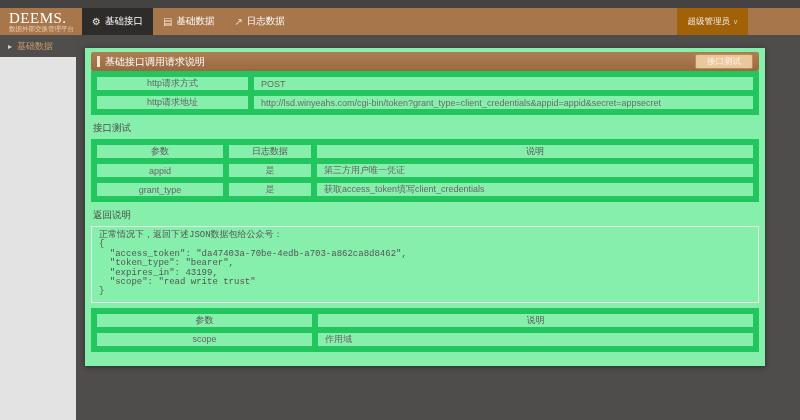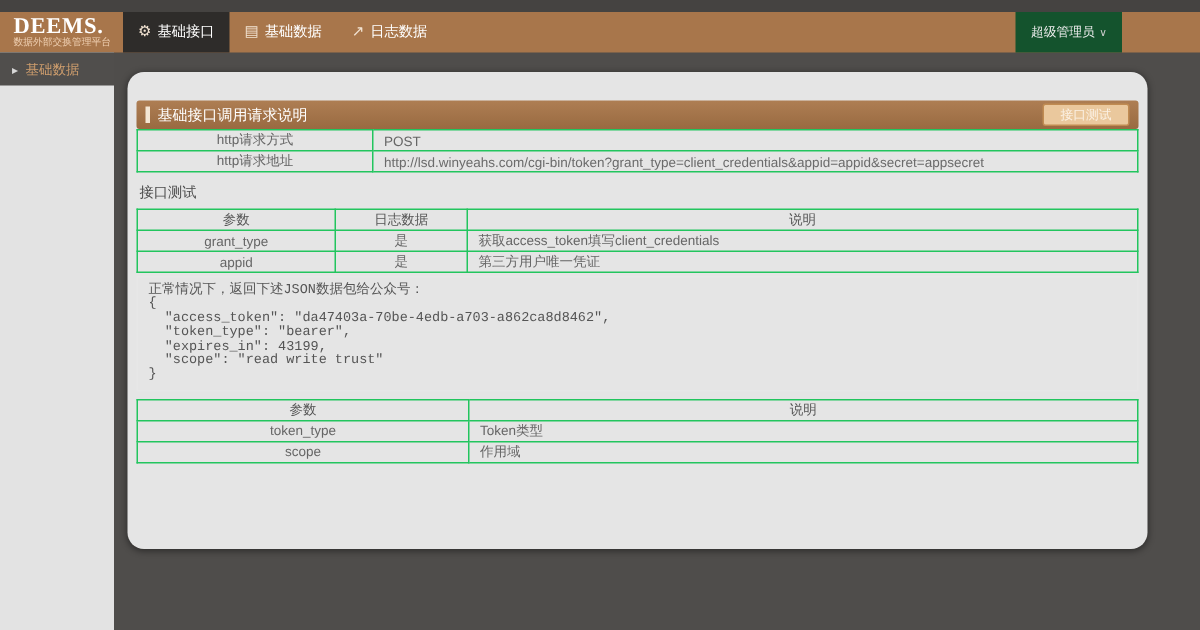--- a/index.html
+++ b/index.html
@@ -15,65 +15,65 @@
   .topstrip { position:absolute; left:0; top:0; width:800px; height:8px; background:#454341; }
 
   
   .header {
     position:absolute; left:0; top:8px; width:800px; height:27px;
     background:#a8764b; display:flex; align-items:stretch;
   }
   .brand { width:82px; padding-left:9px; display:flex; flex-direction:column; justify-content:center; }
   .brand-logo {
     font-family:"Liberation Serif","DejaVu Serif",serif;
-    font-weight:bold; font-size:15px; line-height:14px; color:#fff; letter-spacing:0.5px;
+    font-weight:normal; font-size:15px; line-height:14px; color:#fff; letter-spacing:0.5px;
   }
   .brand-tagline { font-size:6.5px; color:rgba(255,228,200,0.8); line-height:7px; white-space:nowrap; }
   .tabs { display:flex; align-items:stretch; }
   .tab {
     display:flex; align-items:center; gap:4px; padding:0 10px;
     color:#fff; font-size:9.5px; cursor:pointer; white-space:nowrap;
   }
   .tab.active { background:#2e2c2a; }
   .tab .ticon { font-size:10px; line-height:10px; color:#f2e3d2; }
   .hspacer { flex:1; }
   .userbox {
-    background:#14532d; display:flex; align-items:center; gap:3px;
+    background:#a16207; display:flex; align-items:center; gap:3px;
     padding:0 10px; margin-right:52px; color:#eee; font-size:8.5px; cursor:pointer; white-space:nowrap;
   }
   .userbox .chev { font-size:7px; color:#ccc; }
 
   
   .sidebar { position:absolute; left:0; top:35px; width:76px; height:385px; background:#e3e3e3; }
   .sidebar-item {
     height:22px; background:#504e4c; color:#cf9e6d; font-size:9px;
     display:flex; align-items:center; gap:5px; padding-left:8px; cursor:pointer;
   }
   .sidebar-item .caret { color:#d8d8d8; font-size:8px; }
 
   
   .card {
     position:absolute; left:85px; top:48px; width:680px; height:318px;
-    background:#e5e5e5; border-radius:11px; box-shadow:0 1px 5px rgba(0,0,0,0.45);
-    padding:19px 6px;
+    background:#86efac; border-radius:0; box-shadow:0 1px 5px rgba(0,0,0,0.45);
+    padding:4px 6px;
   }
   .card-titlebar {
     height:19px; border-radius:2px; display:flex; align-items:center;
     background:linear-gradient(#ae7e53,#996a41);
     color:#fff; font-size:10px; padding:0 6px; gap:5px;
   }
   .title-accent { width:3px; height:11px; background:#f3e6d4; display:inline-block; }
   .test-btn {
     margin-left:auto; background:#eac89d; border:1px solid #c08b52; border-radius:2px;
     color:#fbf1e4; font-size:8.5px; padding:2px 11px; line-height:9px; cursor:pointer;
   }
   .section-label { font-size:9.5px; color:#4a4a4a; margin:7px 0 4px 2px; }
 
   table { width:100%; border-collapse:collapse; font-size:9px; color:#666; table-layout:fixed; }
-  td, th { border:1px solid #22c55e; height:14px; padding:0 7px; font-weight:normal; overflow:hidden; white-space:nowrap; }
+  td, th { border:6px solid #22c55e; height:14px; padding:0 7px; font-weight:normal; overflow:hidden; white-space:nowrap; }
   .c { text-align:center; }
   .l { text-align:left; }
   th { color:#555; }
   .t1-col1 { width:157px; }
   .t2-col1 { width:132px; }
   .t2-col2 { width:88px; }
   .t3-col1 { width:221px; }
   .url-cell { color:#6b6b6b; }
 
   .json-box {
@@ -143,52 +143,49 @@
 
   <div class="section-label">接口测试</div>
   <table>
     <tbody>
         <tr>
       <th class="t2-col1 c">参数</th>
       <th class="t2-col2 c">日志数据</th>
       <th class="c">说明</th>
     </tr>
     <tr>
+      <td class="c">appid</td>
+      <td class="c">是</td>
+      <td class="l">第三方用户唯一凭证</td>
+    </tr>
+    <tr>
       <td class="c">grant_type</td>
       <td class="c">是</td>
       <td class="l">获取access_token填写client_credentials</td>
     </tr>
-    <tr>
-      <td class="c">appid</td>
-      <td class="c">是</td>
-      <td class="l">第三方用户唯一凭证</td>
-    </tr>
   </tbody>
     </table>
 
+  <div class="section-label">返回说明</div>
   <div class="json-box">
     <div>正常情况下，返回下述JSON数据包给公众号：</div>
     <div>{</div>
     <div>  "access_token": "da47403a-70be-4edb-a703-a862ca8d8462",</div>
     <div>  "token_type": "bearer",</div>
     <div>  "expires_in": 43199,</div>
     <div>  "scope": "read write trust"</div>
     <div>}</div>
   </div>
 
   <table style="margin-top:5px;">
     <tbody>
         <tr>
       <th class="t3-col1 c">参数</th>
       <th class="c">说明</th>
     </tr>
     <tr>
-      <td class="c">token_type</td>
-      <td class="l">Token类型</td>
-    </tr>
-    <tr>
       <td class="c">scope</td>
       <td class="l">作用域</td>
     </tr>
   </tbody>
     </table>
 
 </div>
 
 </body></html>

